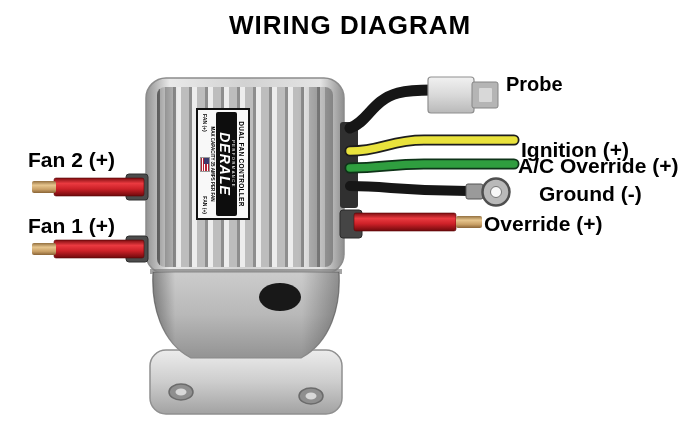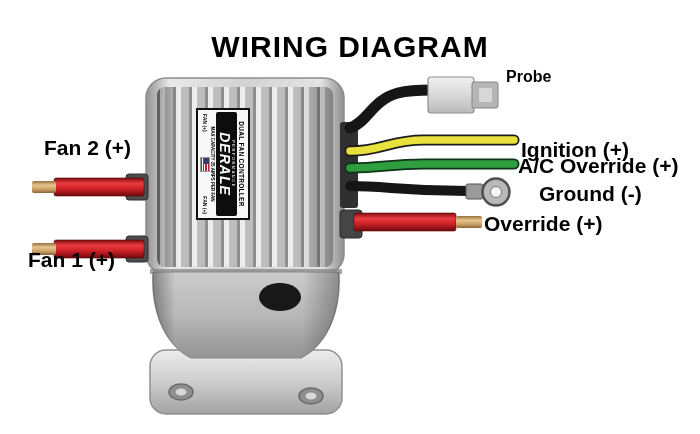--- a/index.html
+++ b/index.html
@@ -1,28 +1,28 @@
 <!DOCTYPE html>
 <html><head>
 <meta charset="utf-8">
 <style>
   * { margin:0; padding:0; box-sizing:border-box; }
   html,body { background:#ffffff; font-family:"Liberation Sans", sans-serif; }
   .stage { position:relative; width:700px; height:434px; background:#ffffff; overflow:hidden; }
 
   .title { position:absolute; top:10px; left:0; width:100%; text-align:center;
-           font-size:30px; font-weight:bold; letter-spacing:1px; color:#000; z-index:2;margin-top:20px; }
+           font-size:26px; font-weight:bold; letter-spacing:1px; color:#000; z-index:2; }
 
   .gfx { position:absolute; left:0; top:0; z-index:1; }
 
   .wire-label { position:absolute; font-size:21px; font-weight:bold; color:#000;
                 white-space:nowrap; z-index:2; }
-  .lbl-fan2     { left:28px;  top:136px;margin-left:16px; }
-  .lbl-fan1     { left:28px;  top:214px;margin-top:34px; }
-  .lbl-probe    { left:506px; top:64px;  font-size:16px; line-height:25px; }
+  .lbl-fan2     { left:28px;  top:148px; }
+  .lbl-fan1     { left:28px;  top:214px; }
+  .lbl-probe    { left:506px; top:72px;  font-size:20px; line-height:25px; }
   .lbl-ignition { left:521px; top:138px; }
   .lbl-ac       { left:518px; top:154px; }
   .lbl-ground   { left:539px; top:182px; }
   .lbl-battery  { left:484px; top:212px; }
 
   
   .device-label { position:absolute; left:196px; top:108px; width:54px; height:112px;
                   background:#f8f8f8; border:2px solid #101010; z-index:3; }
   .device-label-inner { position:absolute; left:50%; top:50%; width:104px; height:46px;
                   transform:translate(-50%,-50%) rotate(90deg);

